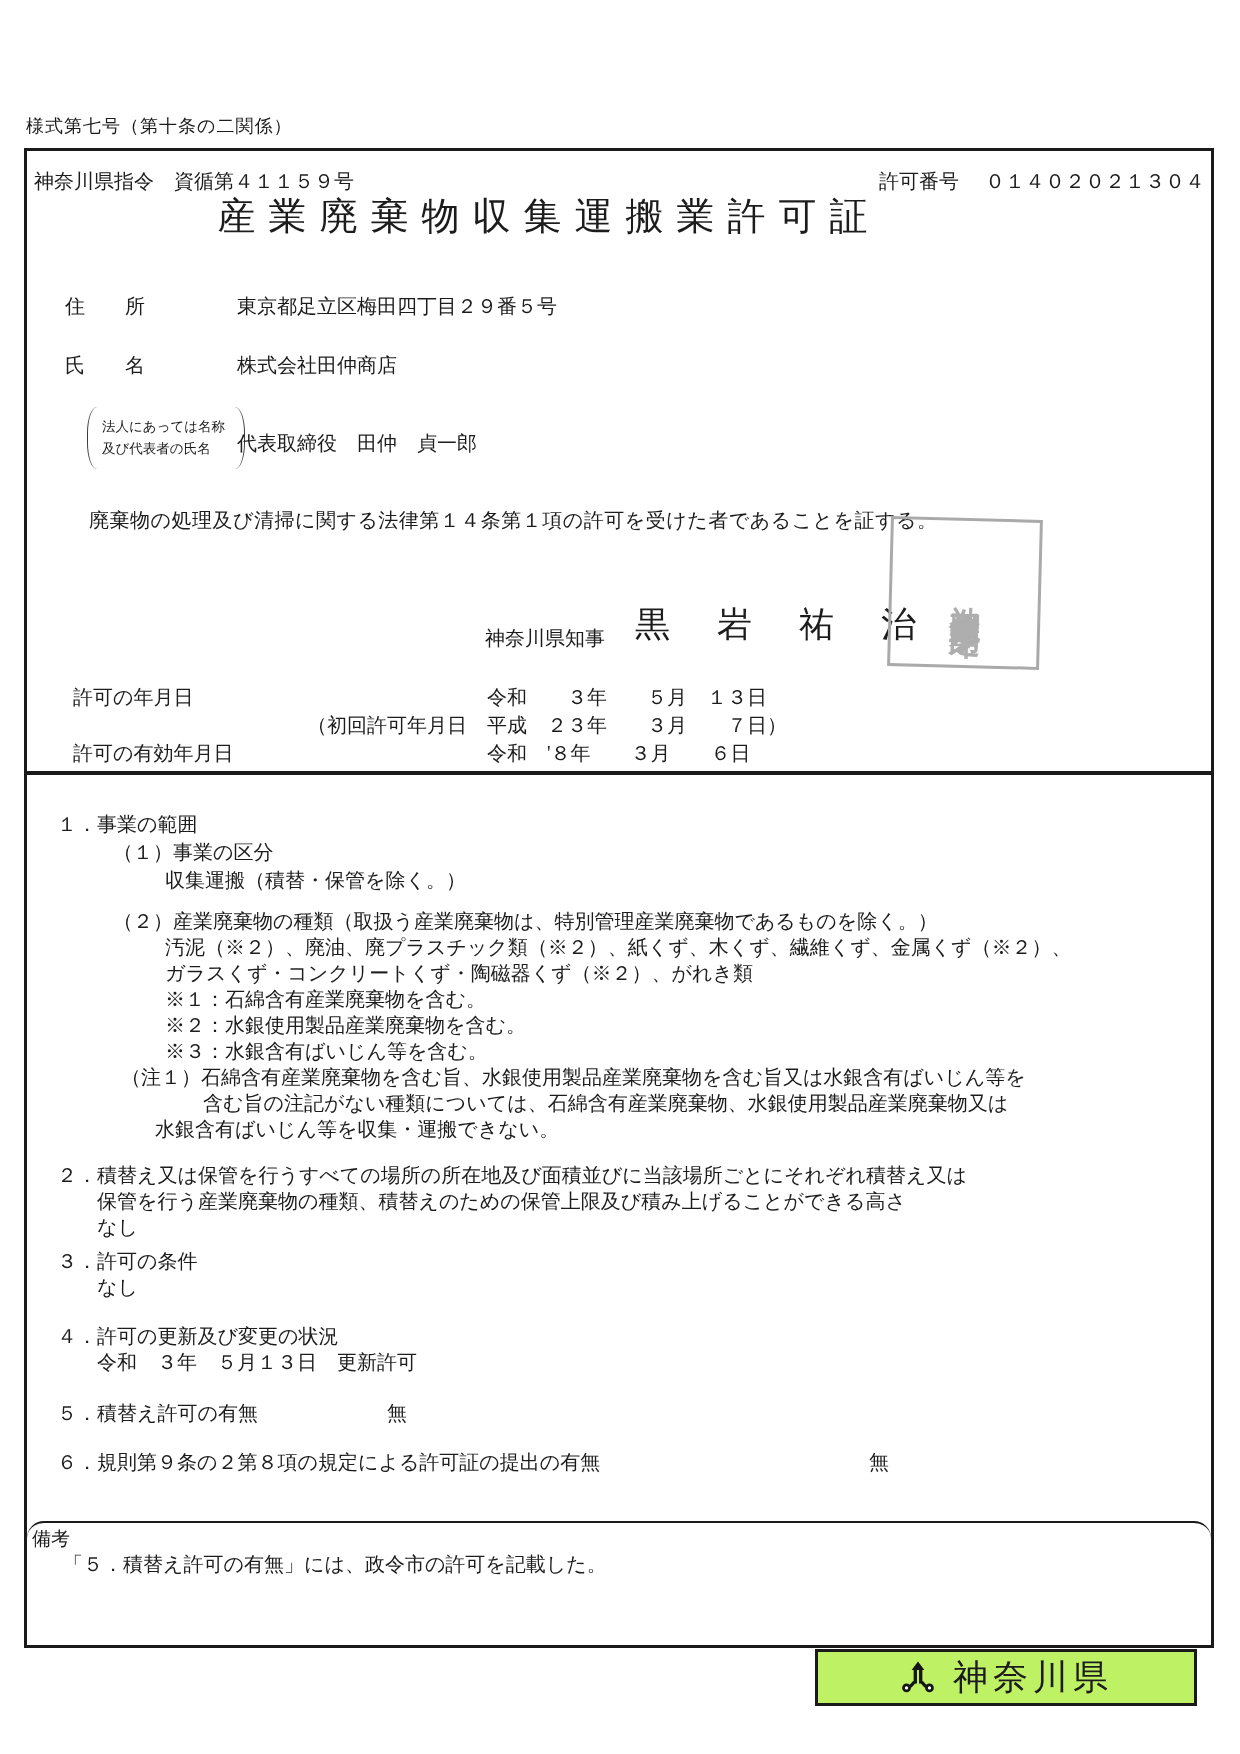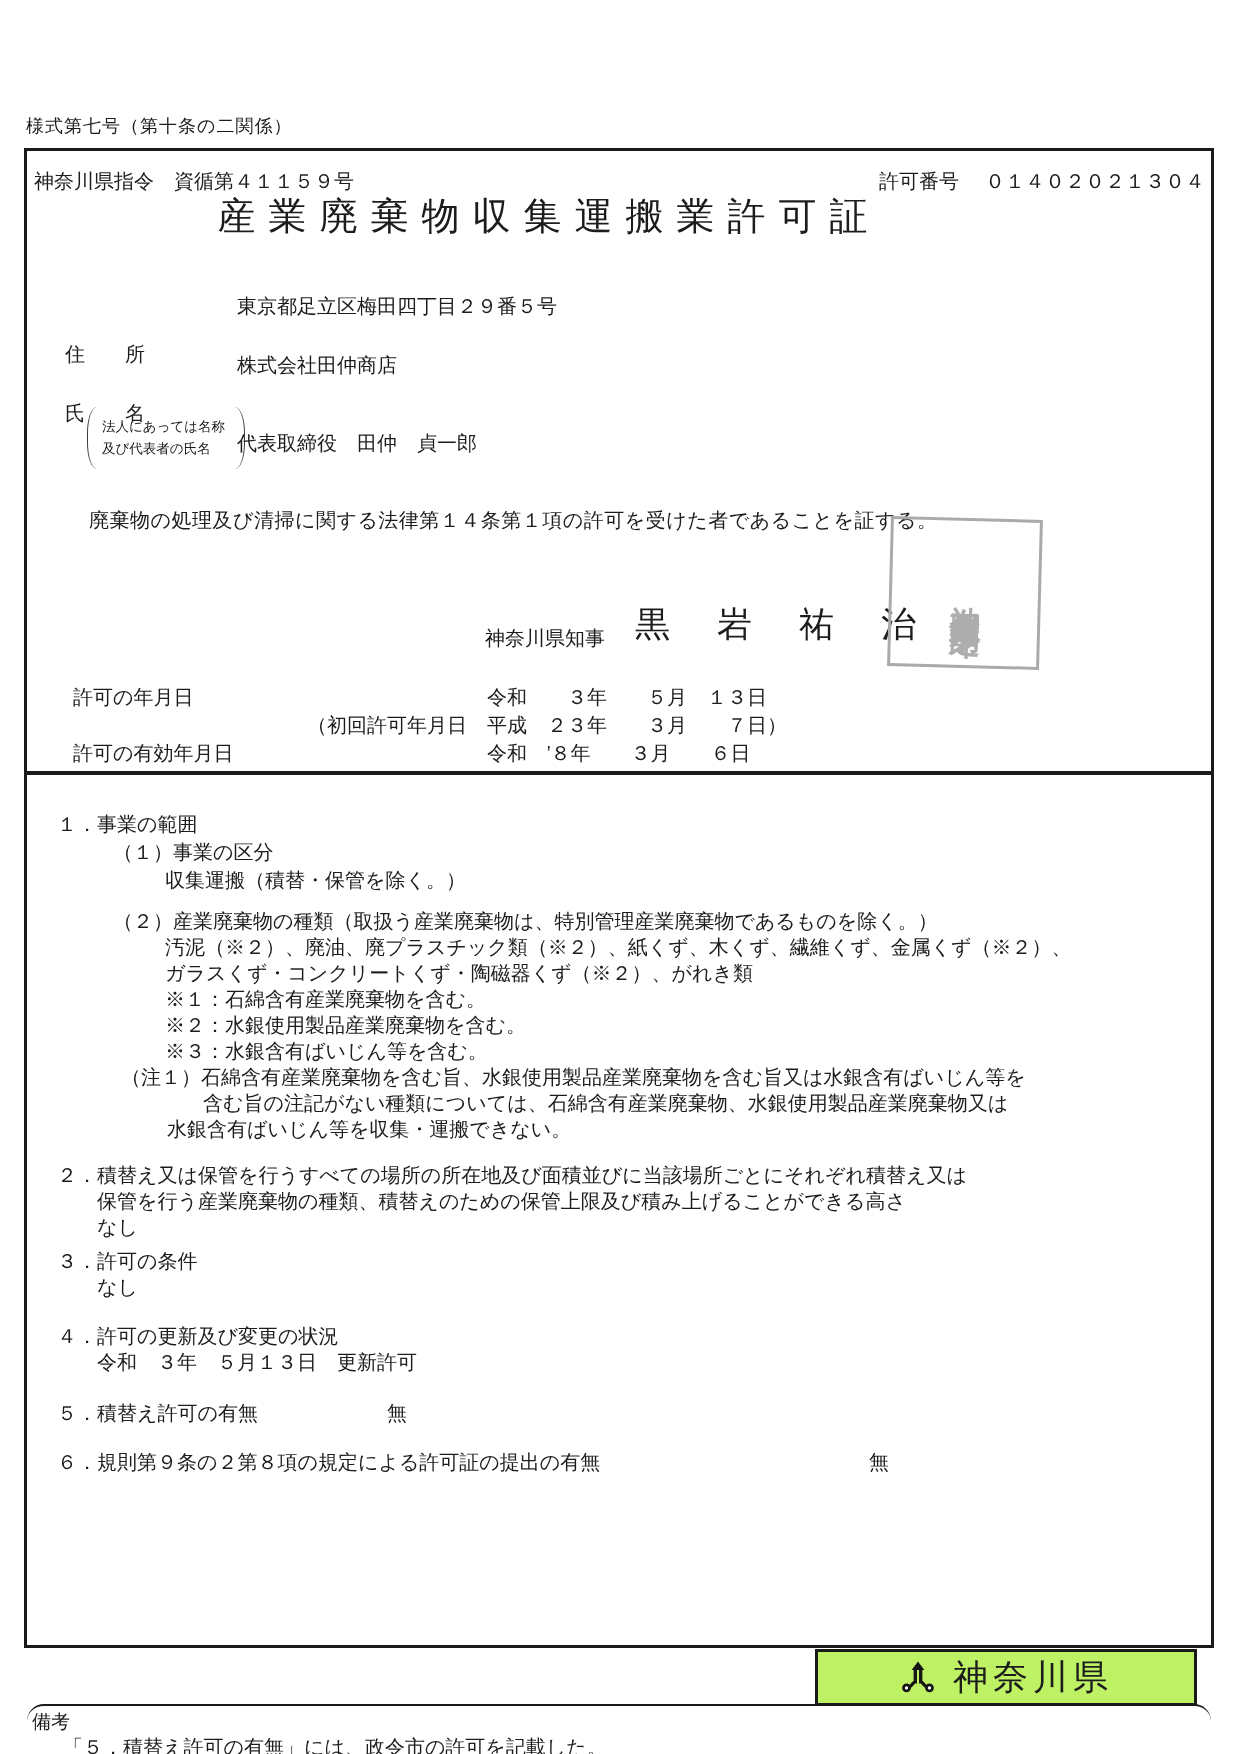--- a/index.html
+++ b/index.html
@@ -13,21 +13,21 @@
     border:3px solid #1a1a1a;box-sizing:border-box;background:#fff;
   }
   
   .cert{position:relative;height:624px;border-bottom:4px solid #1a1a1a;box-sizing:border-box;}
   .directive{position:absolute;left:7px;top:17px;font-size:20px;}
   .permit-no{position:absolute;right:6px;top:17px;font-size:20px;display:flex;gap:26px;}
   .title{
     position:absolute;left:0;top:40px;width:100%;text-align:center;
     font-size:38px;letter-spacing:13px;transform:translateX(-70px);white-space:nowrap;
   }
-  .flabel{position:absolute;left:38px;font-size:20px;margin-top:48px;}
+  .flabel{position:absolute;left:38px;font-size:20px;}
   .fvalue{position:absolute;left:210px;font-size:20px;}
   .corp-box{
     position:absolute;left:28px;top:256px;width:158px;height:62px;
     display:flex;align-items:stretch;font-size:13.5px;line-height:1.65;margin-left:32px;
   }
   .paren{width:9px;}
   .paren.l{border-left:1.8px solid #3c3c3c;border-radius:10px 0 0 10px / 26px 0 0 26px;}
   .paren.r{border-right:1.8px solid #3c3c3c;border-radius:0 10px 10px 0 / 0 26px 26px 0;}
   .corp-text{flex:1;display:flex;flex-direction:column;justify-content:center;padding-left:5px;}
   .statement{position:absolute;left:62px;top:356px;font-size:20px;letter-spacing:.5px;}
@@ -39,28 +39,28 @@
     display:flex;align-items:center;justify-content:center;overflow:hidden;
   }
   .seal-text{
     writing-mode:vertical-rl;font-size:31px;font-weight:bold;color:#a6a6a6;
     letter-spacing:3px;line-height:1.12;opacity:.9;
   }
   .d-label{position:absolute;left:46px;font-size:20px;}
   .d-value{position:absolute;left:460px;font-size:20px;white-space:nowrap;}
   .d-initial{position:absolute;left:280px;font-size:20px;white-space:nowrap;}
   
-  .content{position:relative;height:929px;box-sizing:border-box;}
+  .content{position:relative;height:746px;box-sizing:border-box;}
   .line{position:absolute;font-size:20px;line-height:26px;white-space:nowrap;}
   .ind-num{left:30px;}
   .ind-par{left:86px;}
   .ind-sub{left:138px;}
   .ind-note{left:94px;}
   .ind-note-a{left:176px;}
-  .ind-note-b{left:140px;}
+  .ind-note-b{left:128px;}
   .ind-cont{left:70px;}
   .val5{position:absolute;left:330px;top:0;}
   .val6{position:absolute;left:812px;top:0;}
   .vwrap{position:relative;display:block;}
   
   .remarks{position:relative;border-top:2px solid #1a1a1a;height:72px;box-sizing:border-box;border-radius:17px;}
   .remarks-label{position:absolute;left:5px;top:3px;font-size:19px;}
   .remarks-text{position:absolute;left:36px;top:28px;font-size:20px;}
   
   .pref-box{

